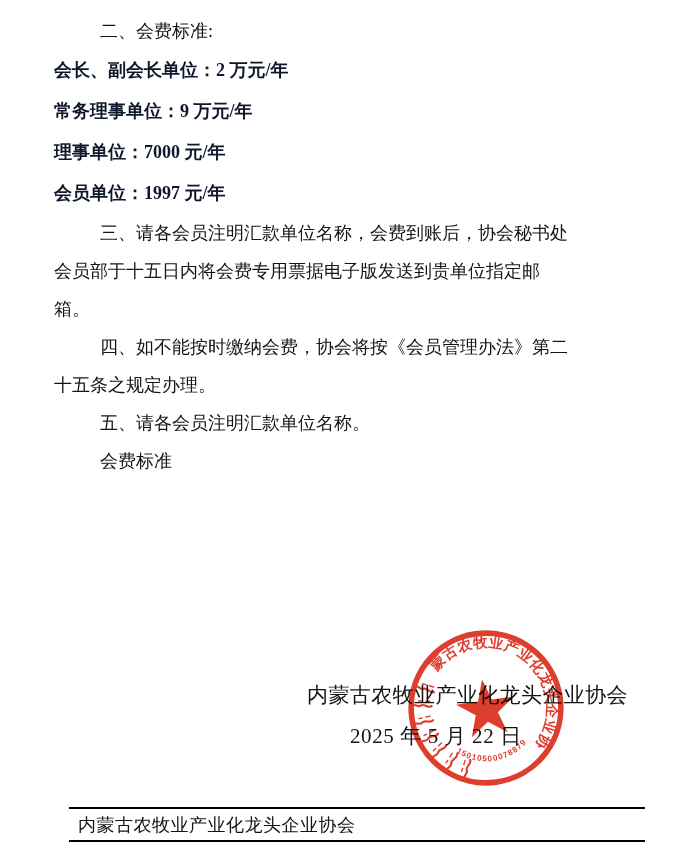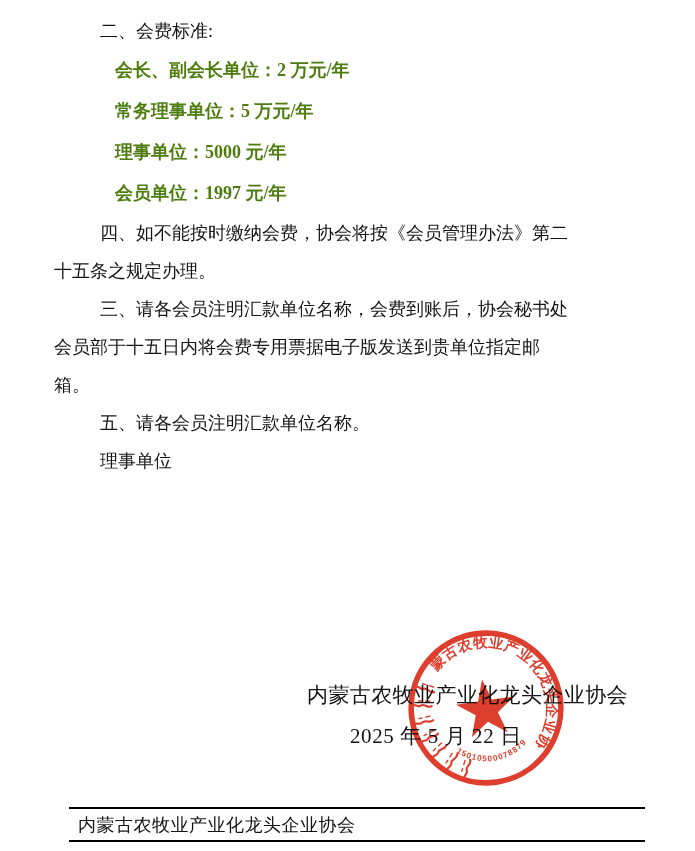--- a/index.html
+++ b/index.html
@@ -17,22 +17,21 @@
     left: 54px;
     top: 12px;
     width: 596px;
     font-size: 18px;
   }
   .line { line-height: 38px; white-space: nowrap; }
   .line.indent { text-indent: 46px; }
   .fees .line {
     line-height: 41px;
     font-weight: bold;
-    margin-left: 61px;
-    color: #4d7c0f;
+    color: #0f172a;
   }
   .sig-org {
     position: absolute;
     left: 307px;
     top: 681px;
     font-size: 21px;
     letter-spacing: 0.4px;
     white-space: nowrap;
   }
   .sig-date {
@@ -72,38 +71,38 @@
 </head>
 <body>
 
 <div class="page">
 
   <div class="doc-body">
     <div class="line indent">二、会费标准:</div>
 
     <div class="fees">
       <div class="line">会长、副会长单位：2 万元/年</div>
-      <div class="line">常务理事单位：5 万元/年</div>
-      <div class="line">理事单位：5000 元/年</div>
+      <div class="line">常务理事单位：9 万元/年</div>
+      <div class="line">理事单位：7000 元/年</div>
       <div class="line">会员单位：1997 元/年</div>
-    </div>
-
-    <div>
-      <div class="line indent">四、如不能按时缴纳会费，协会将按《会员管理办法》第二</div>
-      <div class="line">十五条之规定办理。</div>
     </div>
 
     <div>
       <div class="line indent">三、请各会员注明汇款单位名称，会费到账后，协会秘书处</div>
       <div class="line">会员部于十五日内将会费专用票据电子版发送到贵单位指定邮</div>
       <div class="line">箱。</div>
     </div>
 
+    <div>
+      <div class="line indent">四、如不能按时缴纳会费，协会将按《会员管理办法》第二</div>
+      <div class="line">十五条之规定办理。</div>
+    </div>
+
     <div class="line indent">五、请各会员注明汇款单位名称。</div>
-    <div class="line indent">理事单位</div>
+    <div class="line indent">会费标准</div>
   </div>
 
   <div class="sig-org">内蒙古农牧业产业化龙头企业协会</div>
   <div class="sig-date">2025 年 5 月 22 日</div>
 
   <svg class="seal" width="164" height="164" viewBox="0 0 160 160">
     <defs>
       <g id="mgl" fill="none" stroke-linecap="round">
         <path d="M80,27 C77,23 83,20 80,16 C78,13 82,11 80,8" stroke-width="2.1"></path>
         <path d="M84.6,25 l0,-4 M84.6,17 l0,-3" stroke-width="1.4"></path>

